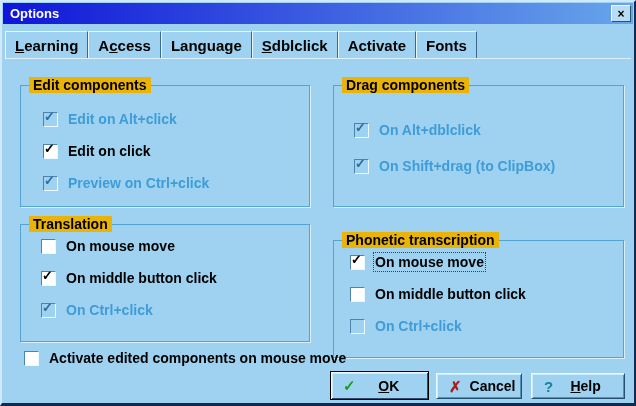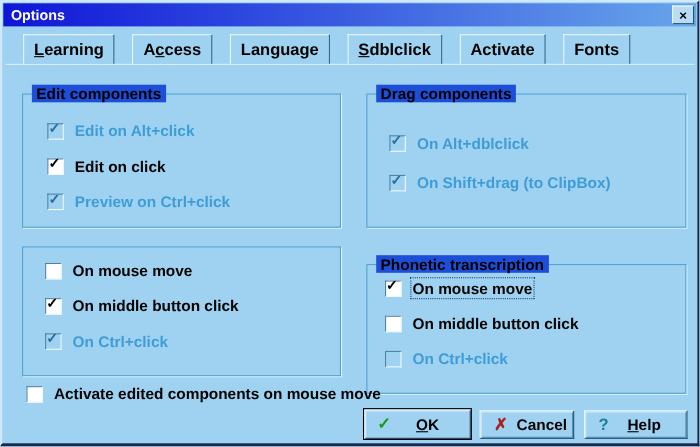--- a/index.html
+++ b/index.html
@@ -21,33 +21,33 @@
     display:flex;align-items:center;justify-content:center;
     color:#000;font-size:12px;line-height:1;cursor:default;
   }
   .tabbar{
     position:absolute;left:3px;top:25px;right:3px;height:31px;
     display:flex;align-items:flex-end;border-bottom:1px solid #ddeffb;
   }
   .tab{
     height:26px;padding:0 9px;display:flex;align-items:center;font-size:15px;
     background:#9ed2f0;border-top:1px solid #e8f6fe;border-left:1px solid #e8f6fe;
-    border-right:1px solid #3a688e;white-space:nowrap;cursor:default;margin-left:16px;
+    border-right:1px solid #3a688e;white-space:nowrap;cursor:default;
   }
   .tab.active{
     height:31px;margin-bottom:-1px;padding:0 12px;
     border-top:2px solid #f0fafe;border-left:2px solid #f0fafe;border-right:2px solid #2c5878;
     z-index:2;
   }
   .ul{text-decoration:underline;}
   .group{
     position:absolute;border:1px solid #55a3d2;box-shadow:1px 1px 0 #d9effc;
   }
   .group-title{
-    position:absolute;top:-9px;left:8px;background:#1d4ed8;padding:0 4px;font-size:14px;
+    position:absolute;top:-9px;left:8px;background:#eab308;padding:0 4px;font-size:14px;
     white-space:nowrap;
   }
   .checkrow{
     position:absolute;display:flex;align-items:center;gap:10px;font-size:14px;height:16px;
     white-space:nowrap;cursor:default;
   }
   .cb{
     width:13px;height:13px;background:#fff;position:relative;flex:none;
     border:1px solid;border-color:#4c84aa #eef8ff #eef8ff #4c84aa;
   }
@@ -138,20 +138,21 @@
     </div>
     <div class="checkrow checked disabled" style="left:20px;top:72px;">
       <span class="cb">
           <span class="tick">✓</span>
         </span>
       <span class="cb-label">On Shift+drag (to ClipBox)</span>
     </div>
   </div>
 
   <div class="group" style="left:18px;top:222px;width:288px;height:116px;">
+    <span class="group-title">Translation</span>
     <div class="checkrow" style="left:20px;top:13px;">
       <span class="cb"></span>
       <span class="cb-label">On mouse move</span>
     </div>
     <div class="checkrow checked" style="left:20px;top:45px;">
       <span class="cb">
           <span class="tick">✓</span>
         </span>
       <span class="cb-label">On middle button click</span>
     </div>

